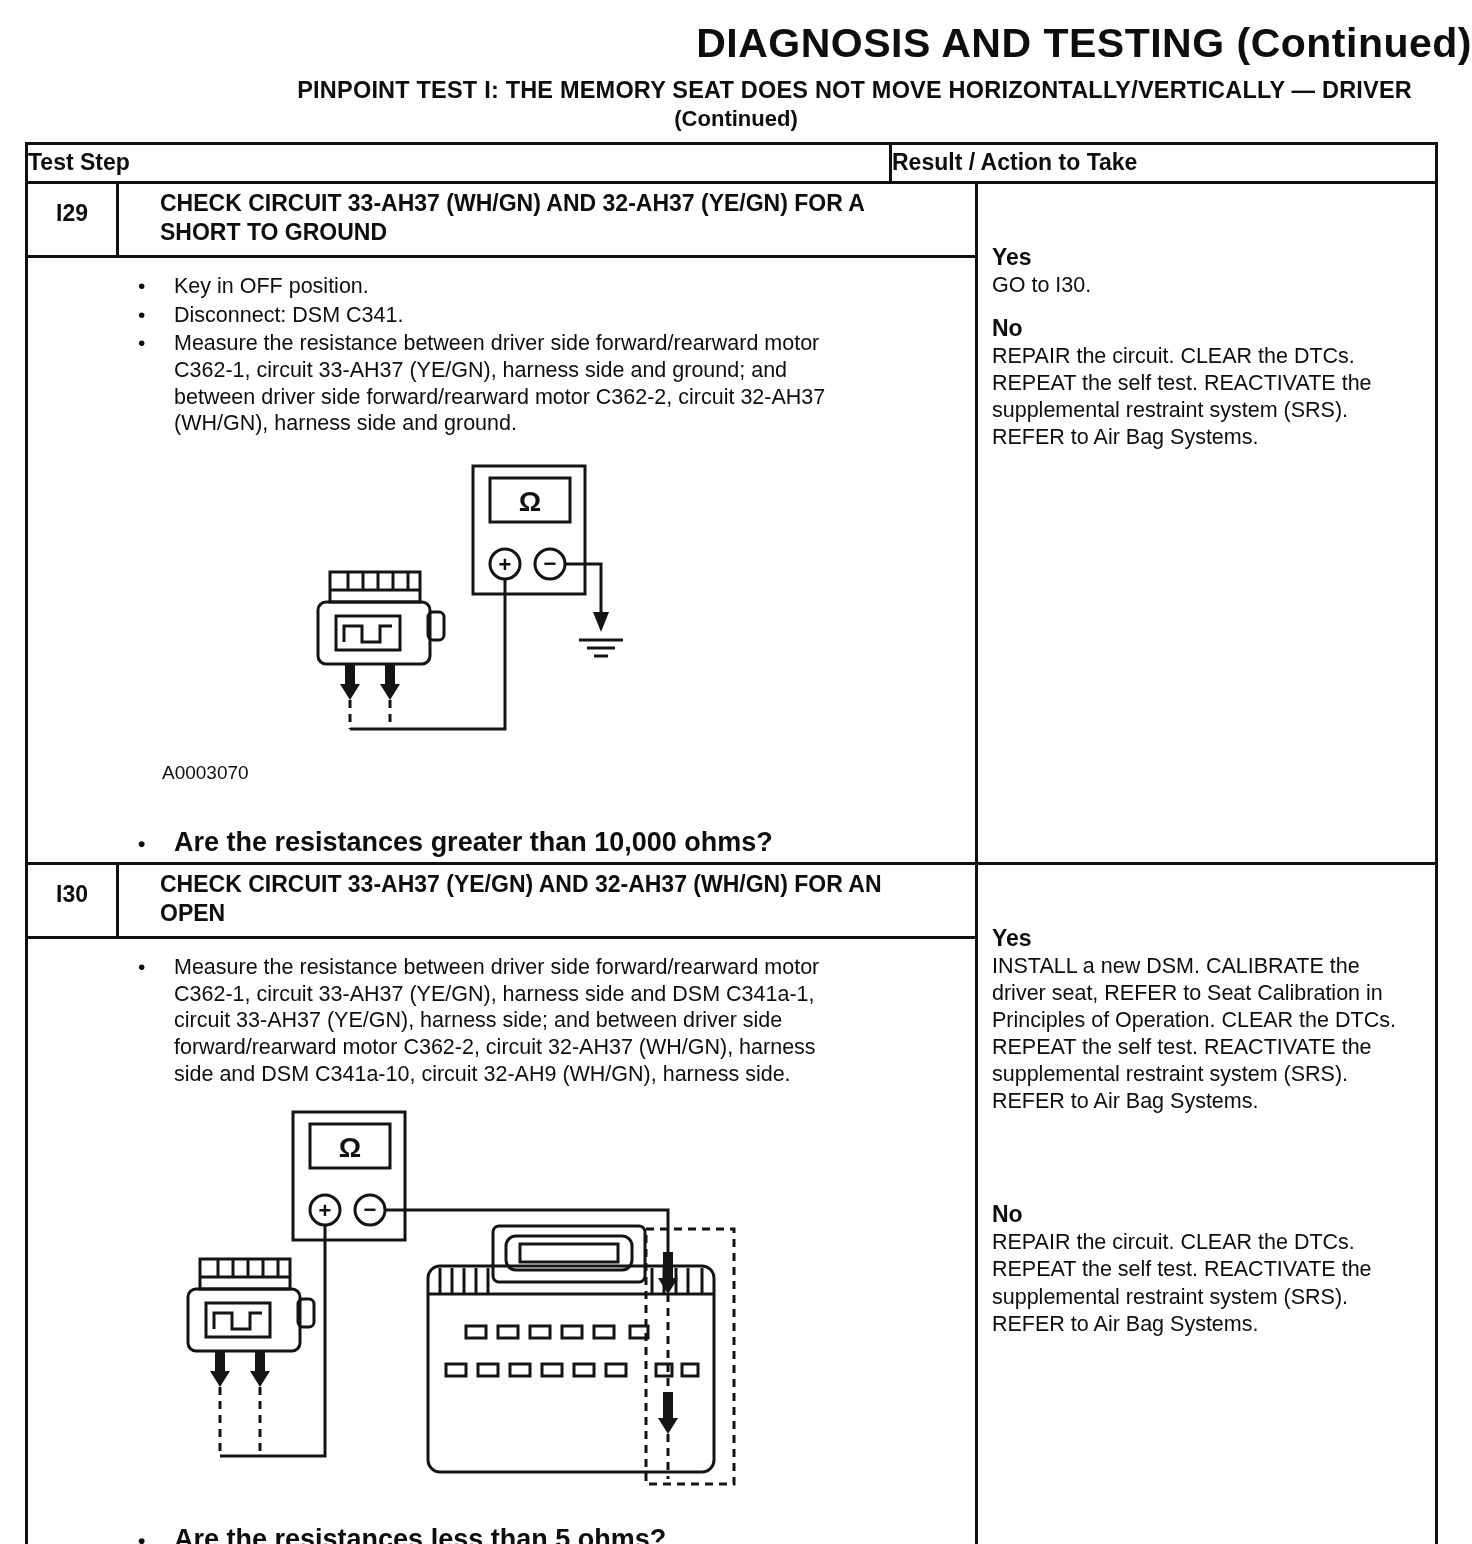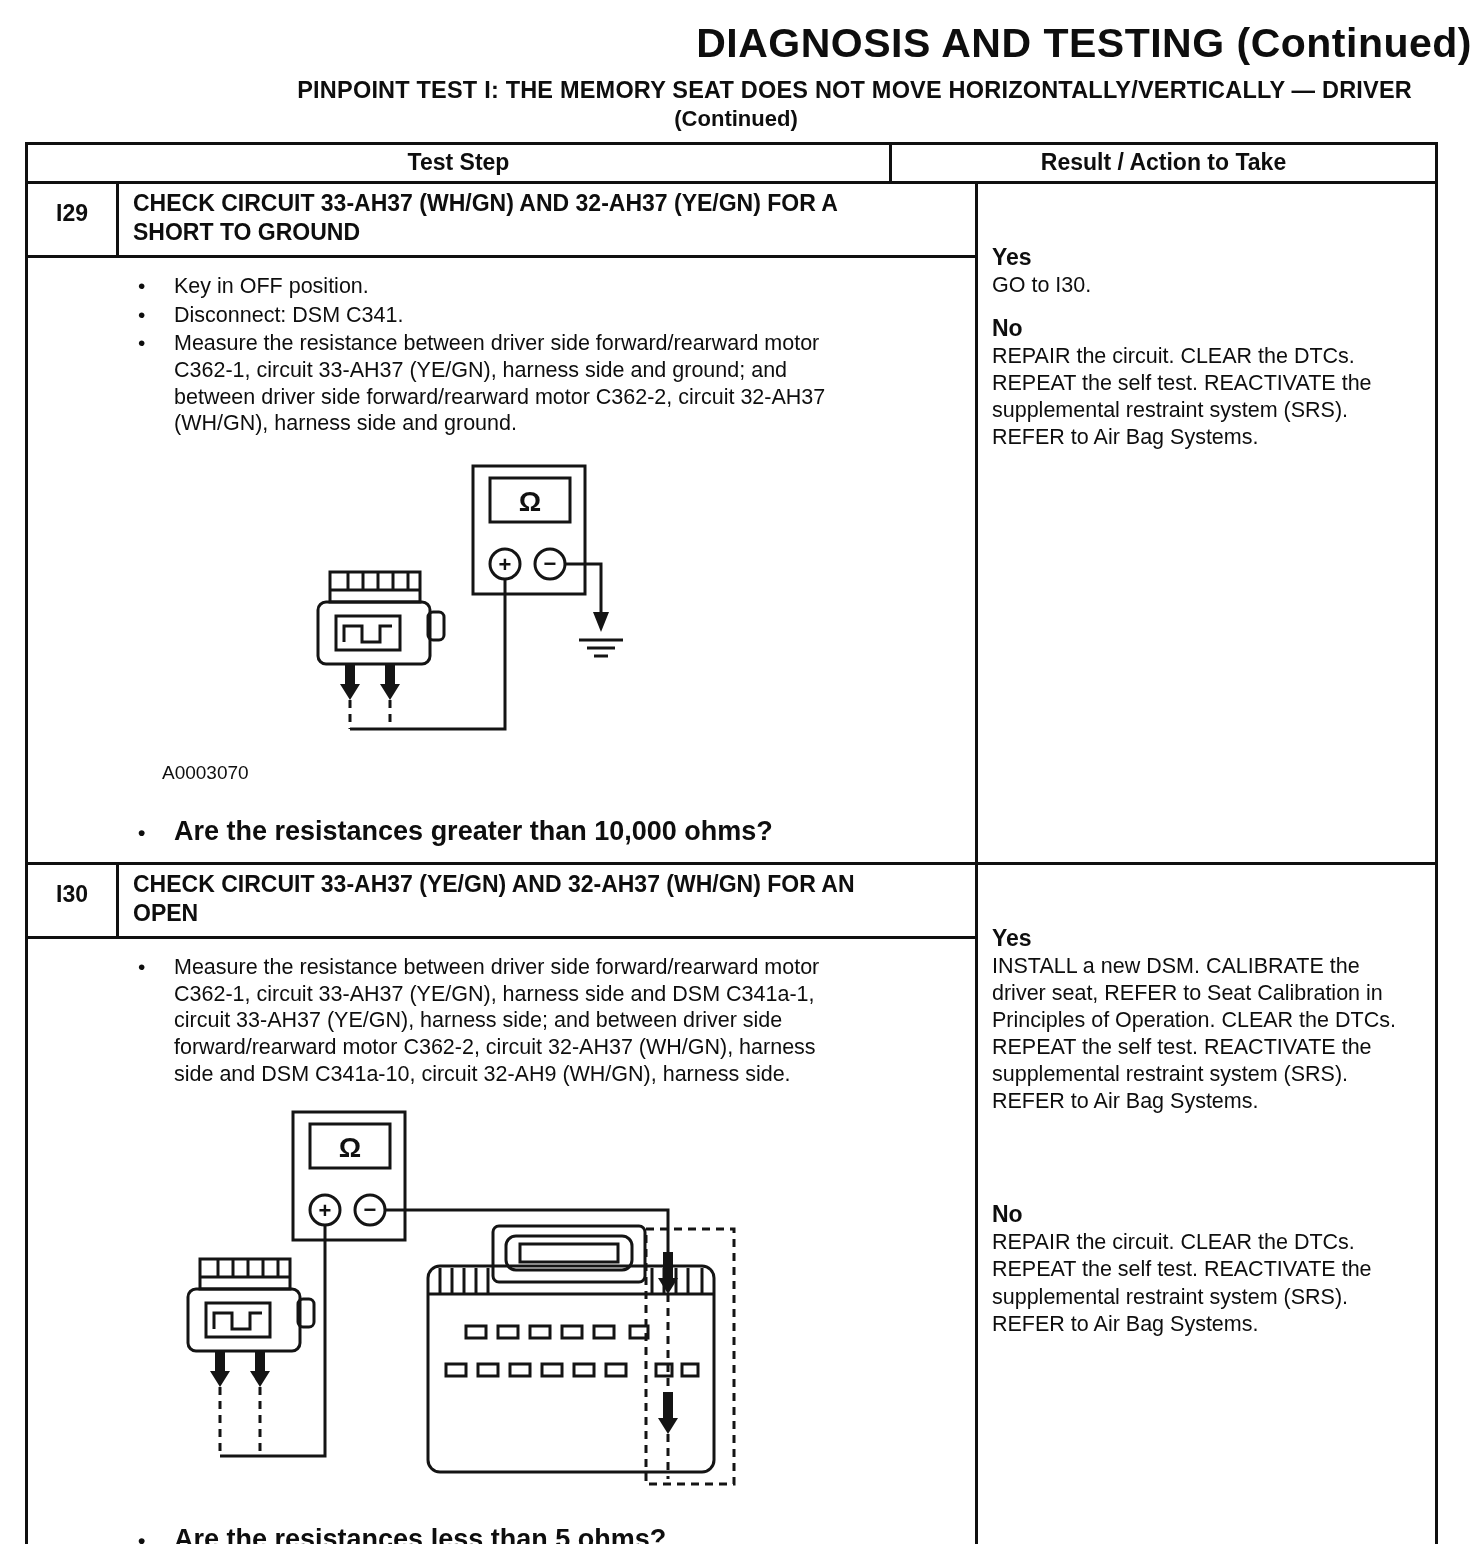--- a/index.html
+++ b/index.html
@@ -20,42 +20,42 @@
     margin:10px 60px 0 60px;letter-spacing:.2px;
   }
   .subtitle-note{
     text-align:center;font-weight:700;font-size:22px;margin:2px 0 10px 0;
   }
   .ptable{
     width:1407px;margin-left:25px;
     border:3px solid #101010;
   }
   .thead{display:flex;border-bottom:3px solid #101010;}
-  .th{font-weight:700;font-size:23px;text-align:center;padding:4px 0 5px 0;}
+  .th{font-weight:700;font-size:23px;padding:4px 0 5px 0;}
   .th-left{flex:1;}
   .th-right{width:546px;border-left:3px solid #101010;box-sizing:border-box;}
   .trow{display:flex;}
   .trow + .trow{border-top:3px solid #101010;}
   .cell-left{flex:1;display:flex;flex-direction:column;min-width:0;}
   .cell-right{
     width:460px;border-left:3px solid #101010;box-sizing:border-box;
     padding:60px 16px 12px 14px;
   }
   .step-header{display:flex;border-bottom:3px solid #101010;}
   .step-id{
     width:88px;flex:0 0 88px;border-right:3px solid #101010;
     font-weight:700;font-size:23px;text-align:center;padding-top:16px;
   }
   .step-title{
     flex:1;font-weight:700;font-size:23px;line-height:1.26;
-    padding:5px 20px 8px 14px;max-width:770px;
+    padding:5px 20px 8px 14px;max-width:770px;margin-left:27px;
   }
   .step-body{
     flex:1;display:flex;flex-direction:column;
-    padding:14px 20px 12px 110px;
+    padding:14px 20px 1px 110px;
   }
   .step-body.tall{min-height:604px;box-sizing:border-box;}
   .bullet{display:flex;margin:1px 0;font-size:21.5px;line-height:1.24;}
   .b-marker{flex:0 0 36px;}
   .b-marker::before{content:"•";font-size:21px;}
   .b-text{max-width:680px;}
   .question{font-weight:700;font-size:27px;margin-top:auto;padding-top:20px;}
   .question .b-text{max-width:740px;}
   .figure{margin:16px 0 0 0;}
   .figure.indent{margin-left:30px;}

